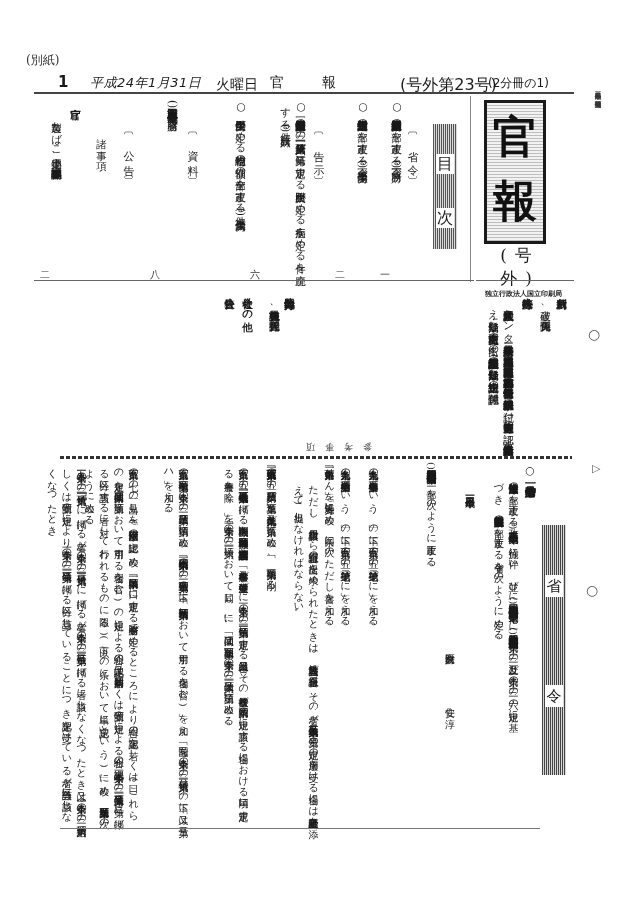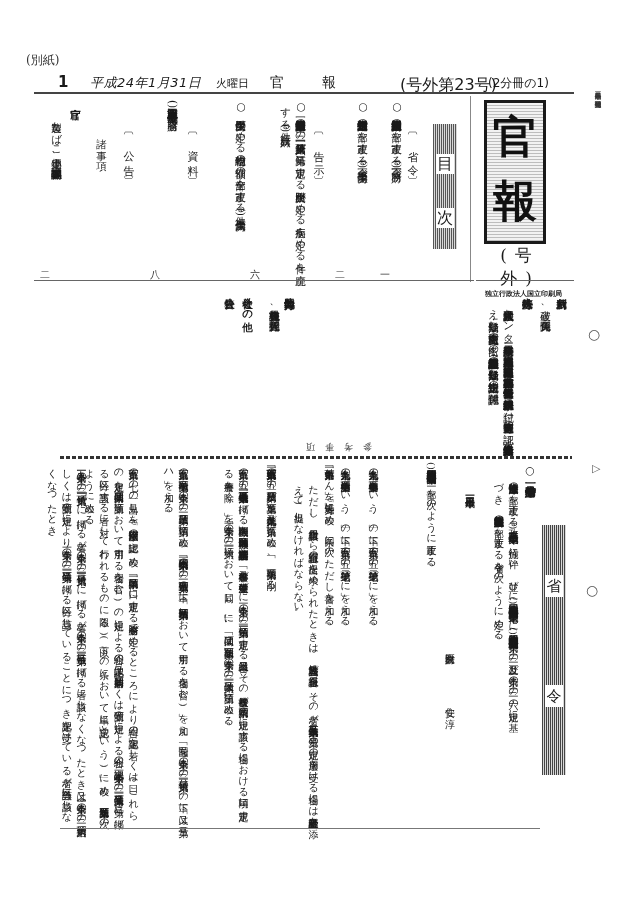--- a/index.html
+++ b/index.html
@@ -7,21 +7,21 @@
          font-family:"DejaVu Serif","Liberation Serif",serif; color:#1a1a1a; }
   .abs { position:absolute; }
   .vt { writing-mode: vertical-rl; text-orientation: upright; }
   .vt-mixed { writing-mode: vertical-rl; text-orientation: mixed; }
 
   
   #annex { left:26px; top:52px; font-size:12px; color:#333; }
   #hdr { left:28px; top:72px; width:540px; height:22px; font-family:"DejaVu Sans","Liberation Sans",sans-serif; }
   #hdr .pg { position:absolute; left:30px; top:1px; font-size:15px; font-weight:bold; }
   #hdr .date { position:absolute; left:62px; top:2px; font-size:13px; letter-spacing:0.5px;font-style:italic; }
-  #hdr .dow { position:absolute; left:188px; top:4px; font-size:11px; }
+  #hdr .dow { position:absolute; left:188px; top:4px; font-size:14px; }
   #hdr .title { position:absolute; left:242px; top:2px; font-size:14px; letter-spacing:38px; font-family:"DejaVu Serif",serif; }
   #hdr .issue { position:absolute; left:372px; top:3px; font-size:16px; }
   #hdr .vol { position:absolute; left:460px; top:3px; font-size:12px; }
   .rule-top { left:34px; top:92px; width:540px; height:2px; background:#444; }
 
   
   #mast { left:484px; top:100px; width:56px; height:138px; border:3px solid #1a1a1a;
           background: repeating-linear-gradient(0deg,#bdbdbd 0 1px,#f2f2f2 1px 3px); }
   #mast .k { position:absolute; left:4px; width:48px; text-align:center; font-size:44px; font-weight:bold; line-height:56px; color:#111; }
   #mast .k1 { top:6px; } #mast .k2 { top:70px; }

